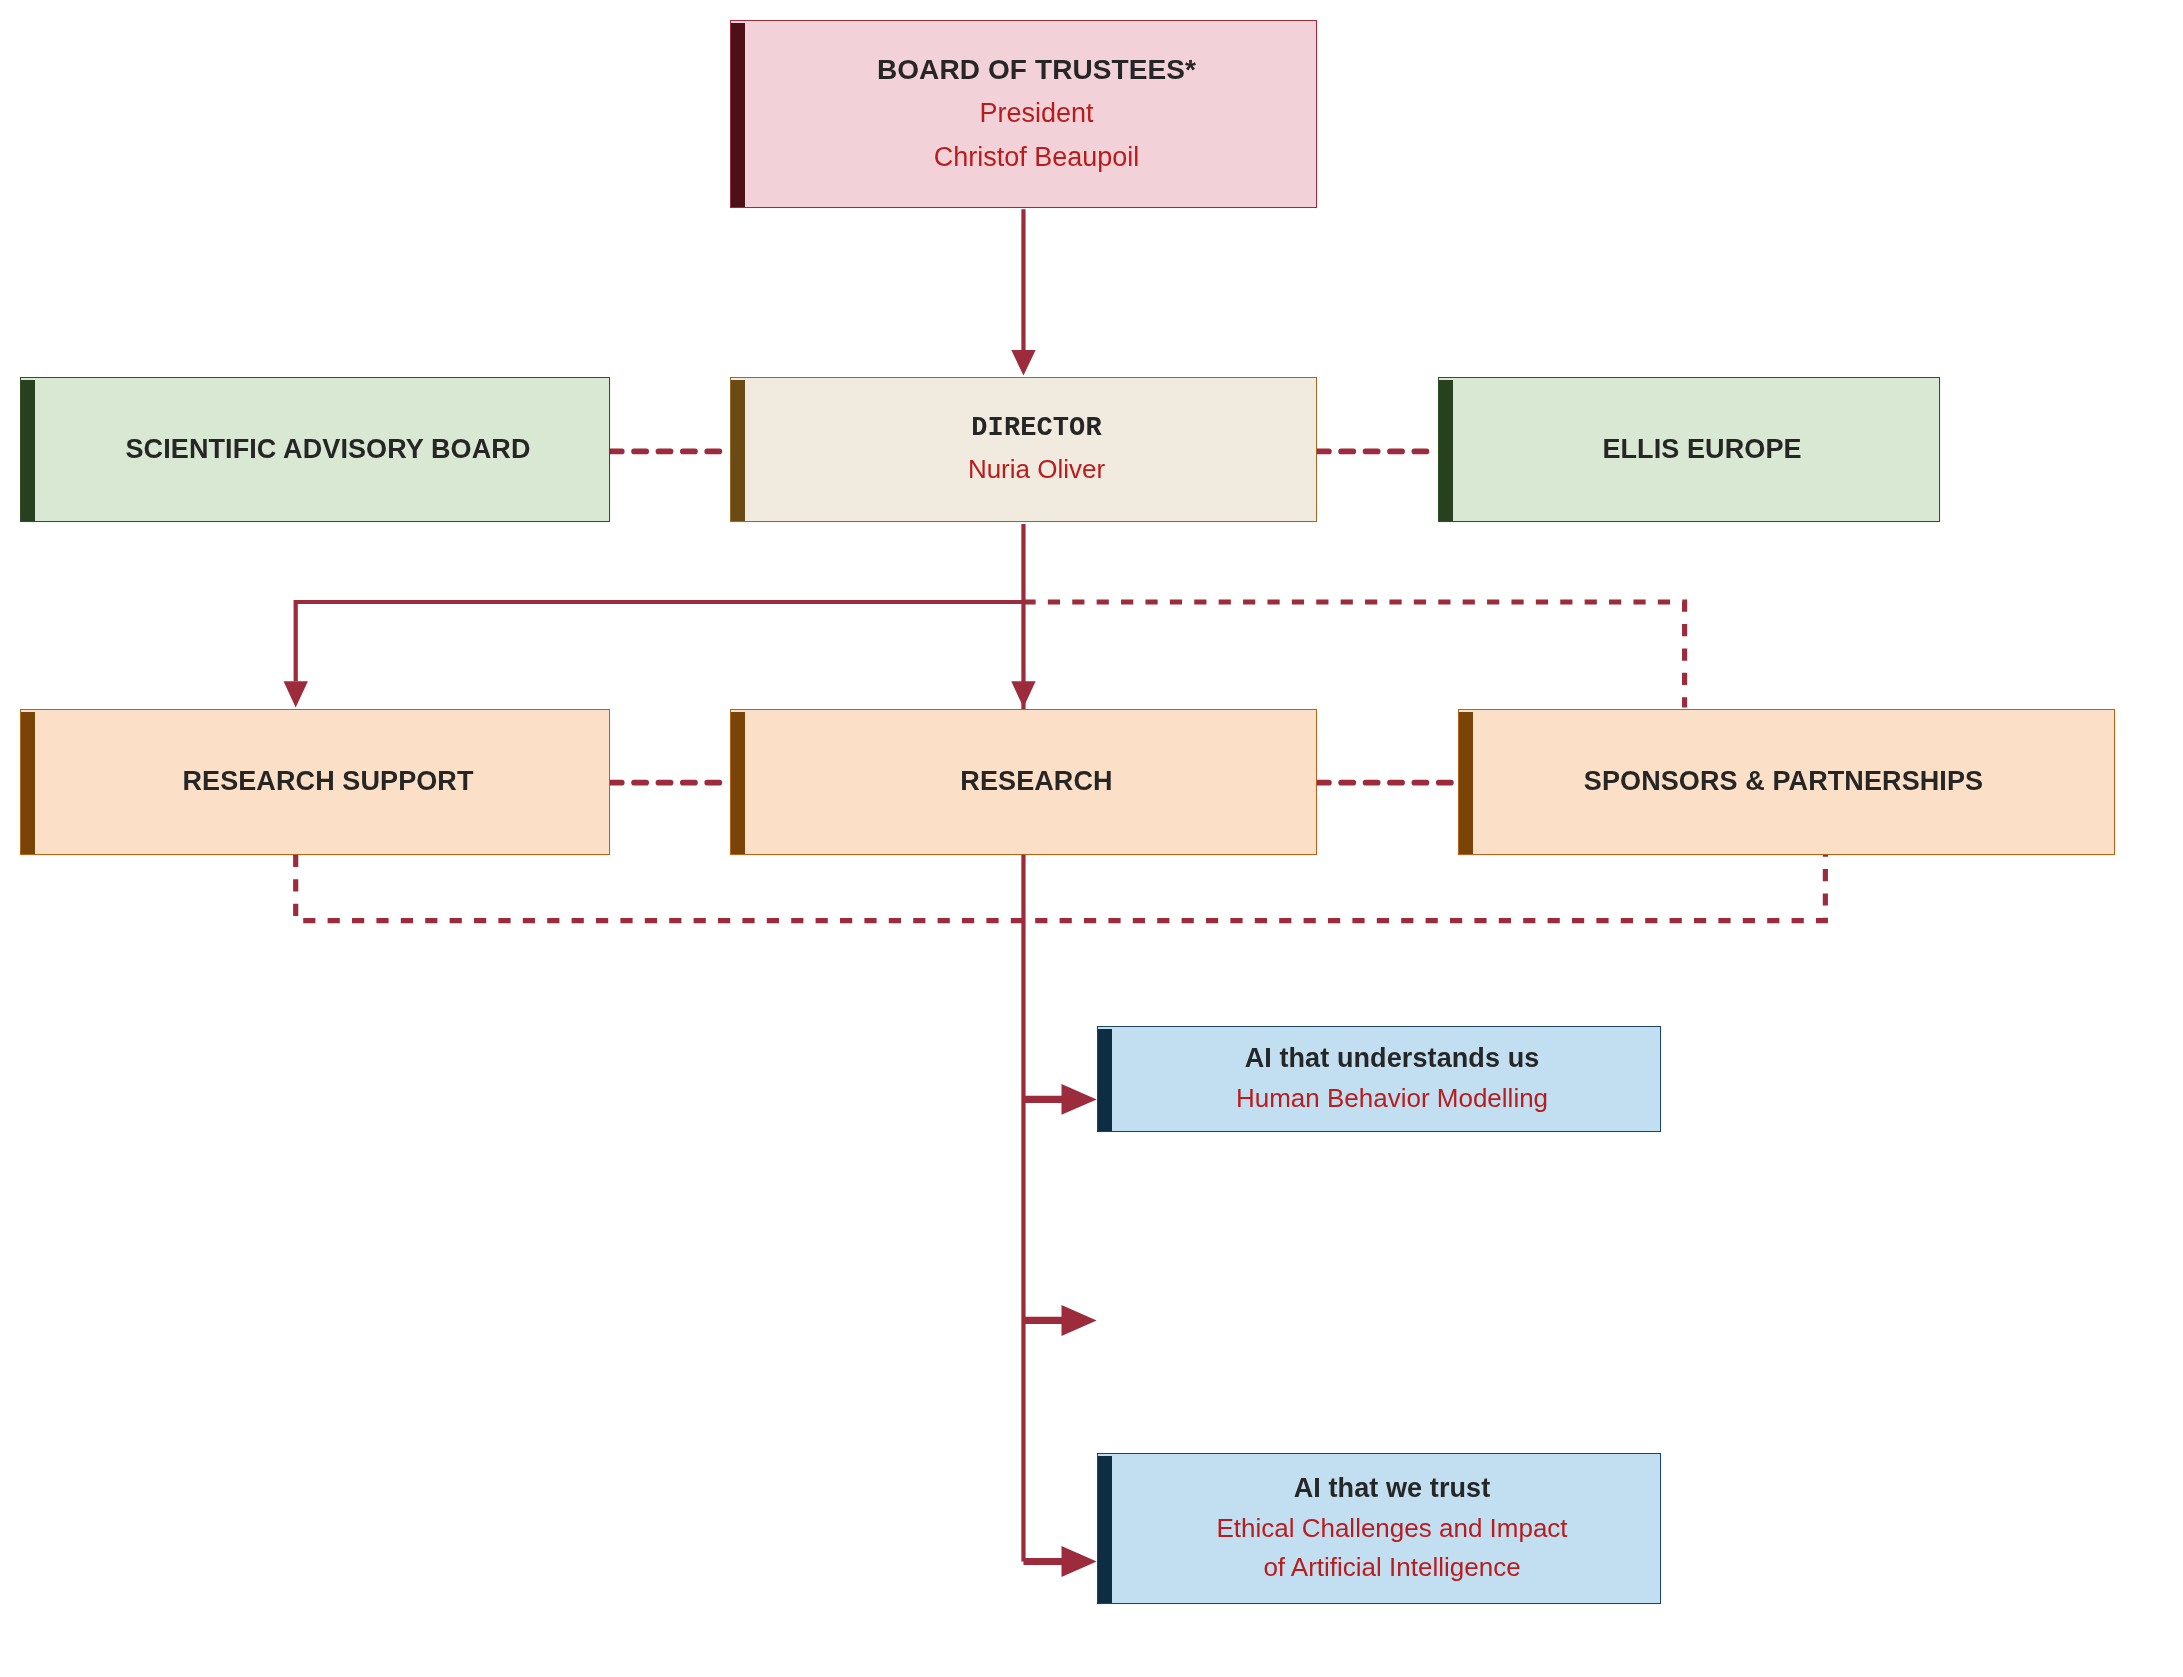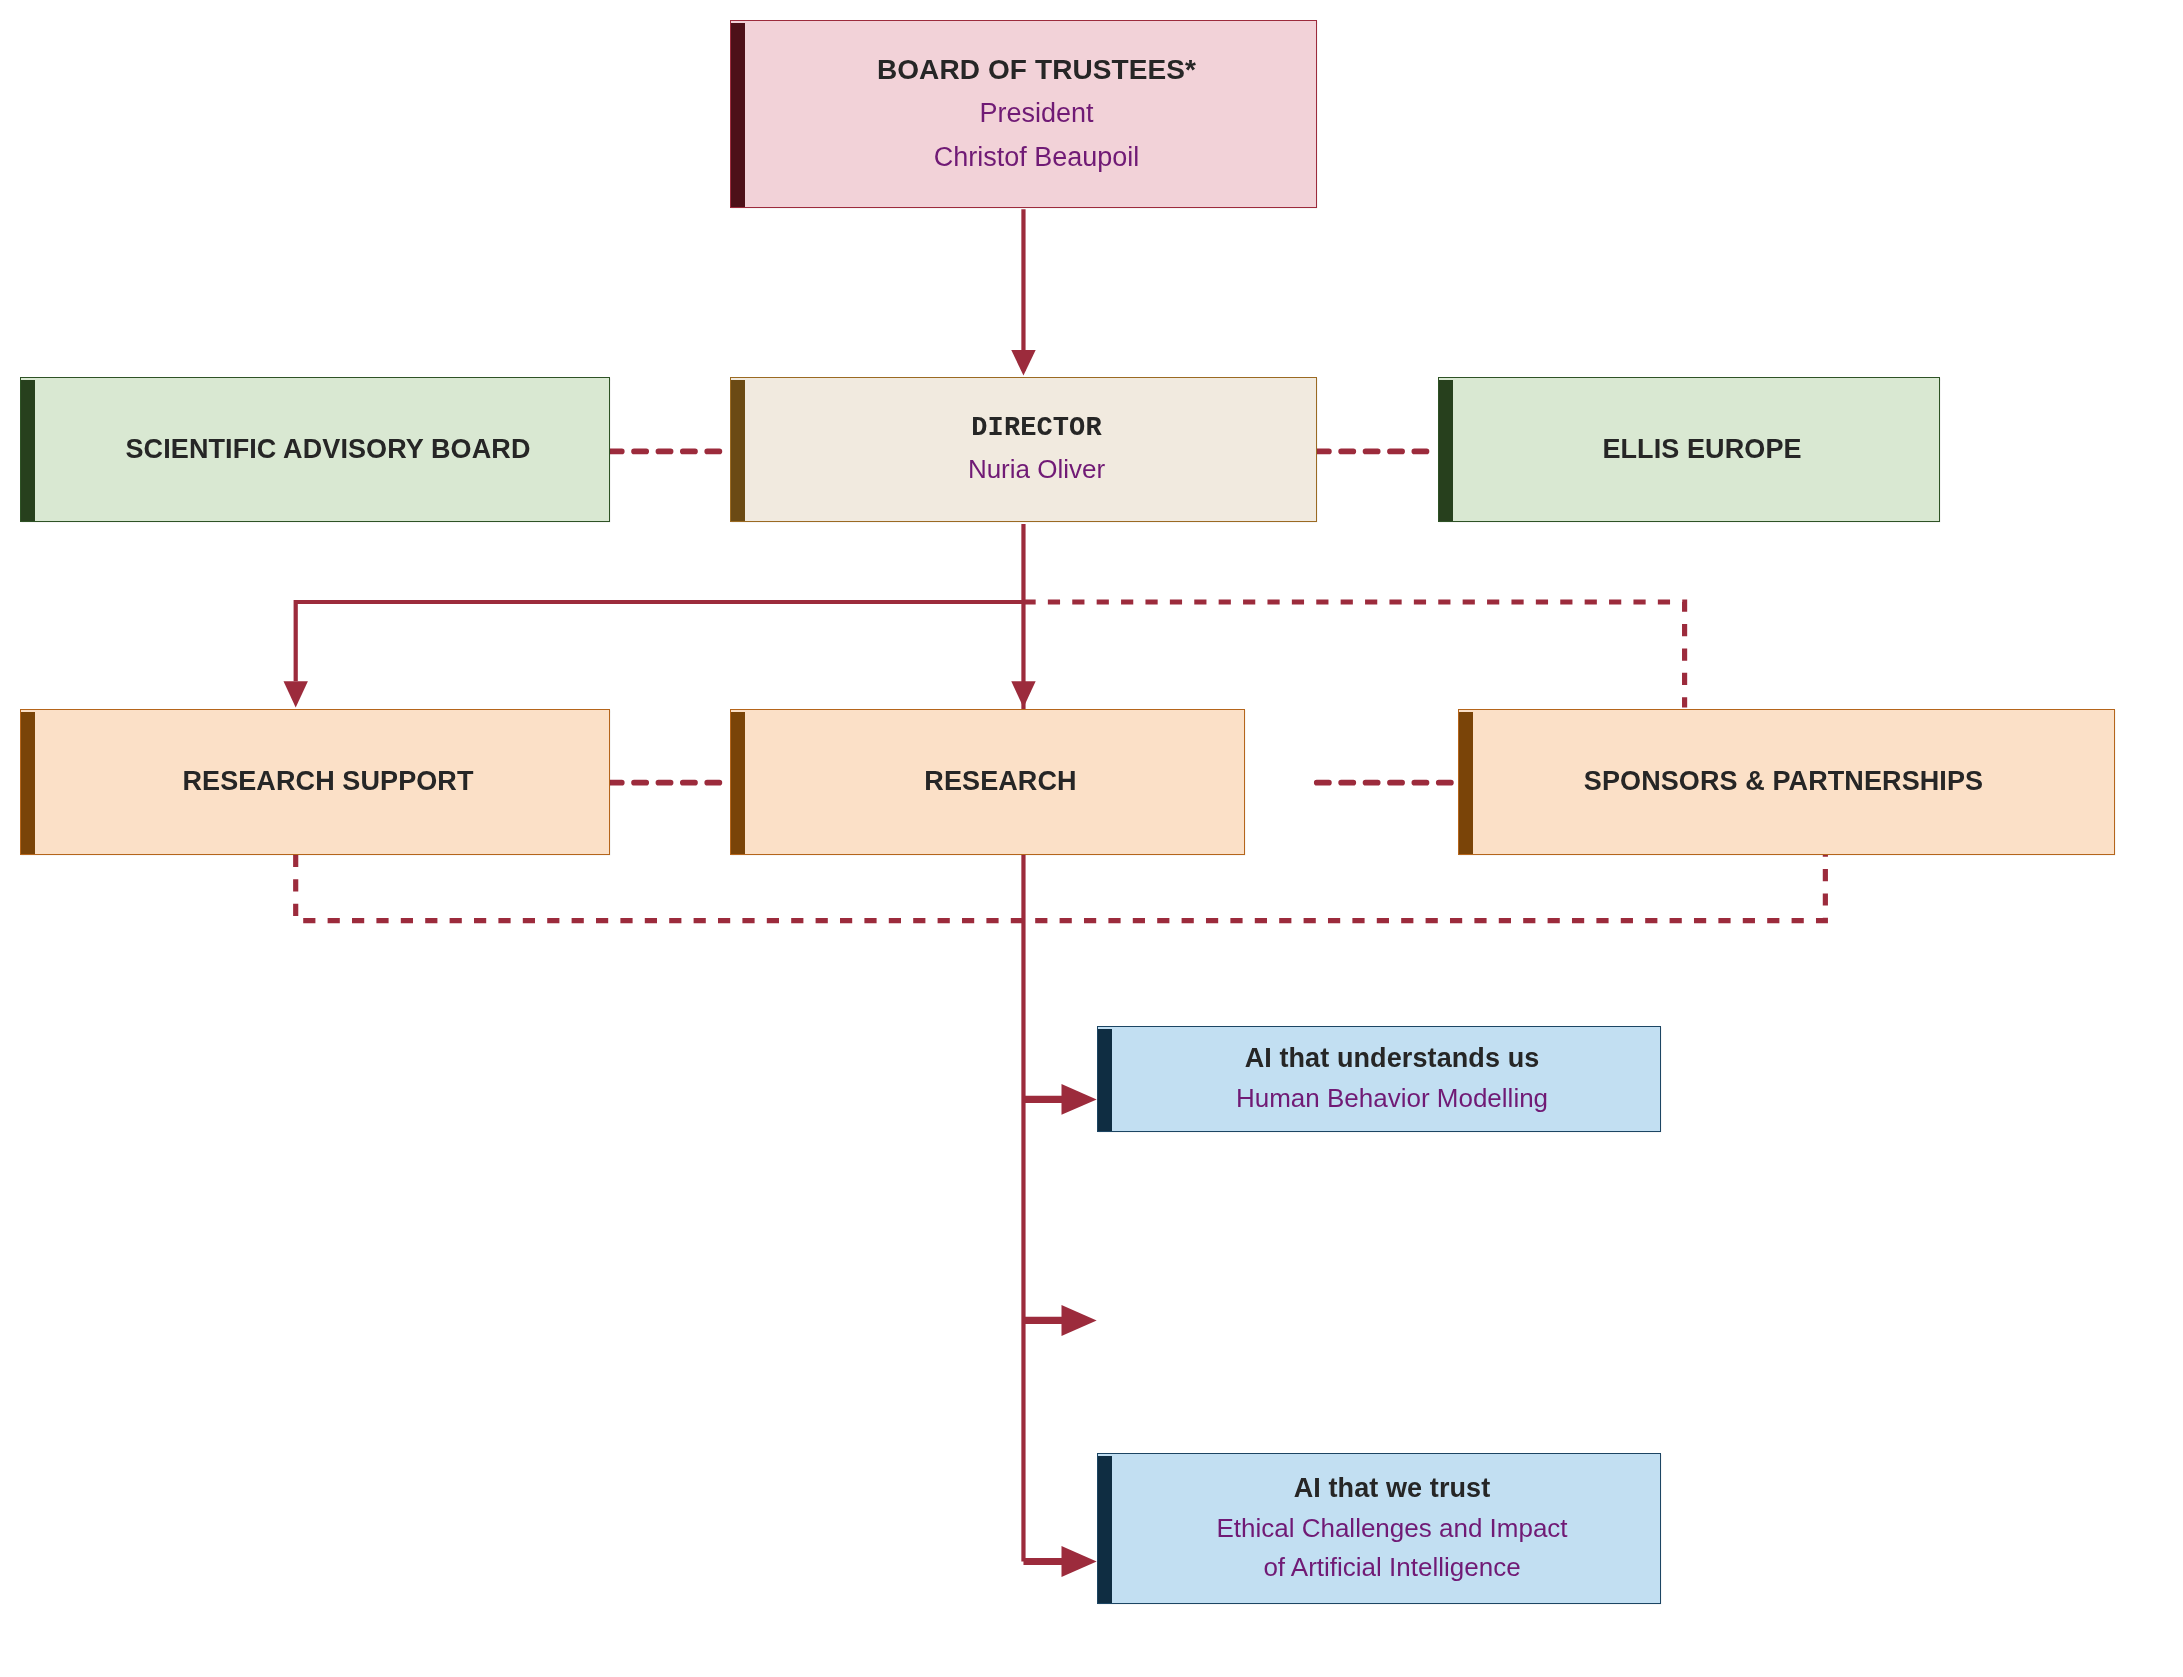--- a/index.html
+++ b/index.html
@@ -54,21 +54,21 @@
     justify-content: center;
   }
   .ttl {
     font-weight: bold;
     color: #262626;
     line-height: 1.18;
     letter-spacing: 0.1px;
   }
   .sub {
     font-weight: normal;
-    color: #701a75;
+    color: #b91c1c;
     line-height: 1.25;
   }
 
   
   #node-board {
     left: 730px; top: 20px; width: 587px; height: 188px;
     background: #f2d2d8;
     border: 1.9px solid #9c2b3c;
   }
   #node-board .accent { background: #4d1018; }
@@ -99,21 +99,21 @@
 
   
   .node-orange {
     background: #fbe0c7;
     border: 1.9px solid #b5651b;
     height: 146px;
   }
   .node-orange .accent { background: #7a4408; }
   .node-orange .ttl { font-size: 27px; }
   #node-research-support { left: 20px; top: 709px; width: 590px; }
-  #node-research { left: 730px; top: 709px; width: 515px; }
+  #node-research { left: 730px; top: 709px; width: 587px; }
   #node-sponsors { left: 1458px; top: 709px; width: 657px; }
   #node-sponsors .body { padding-right: 32px; }
 
   
   .node-blue {
     left: 1097px;
     width: 564px;
     background: #c2dff2;
     border: 1.9px solid #1c4563;
   }

